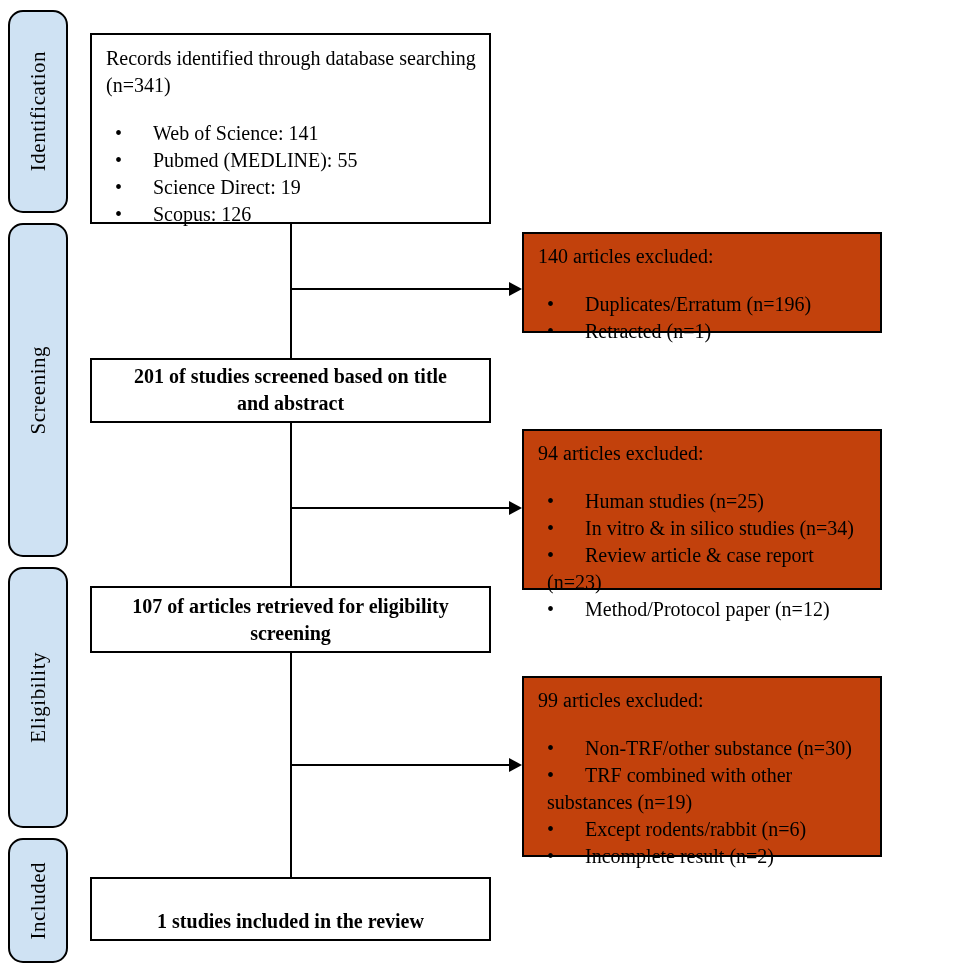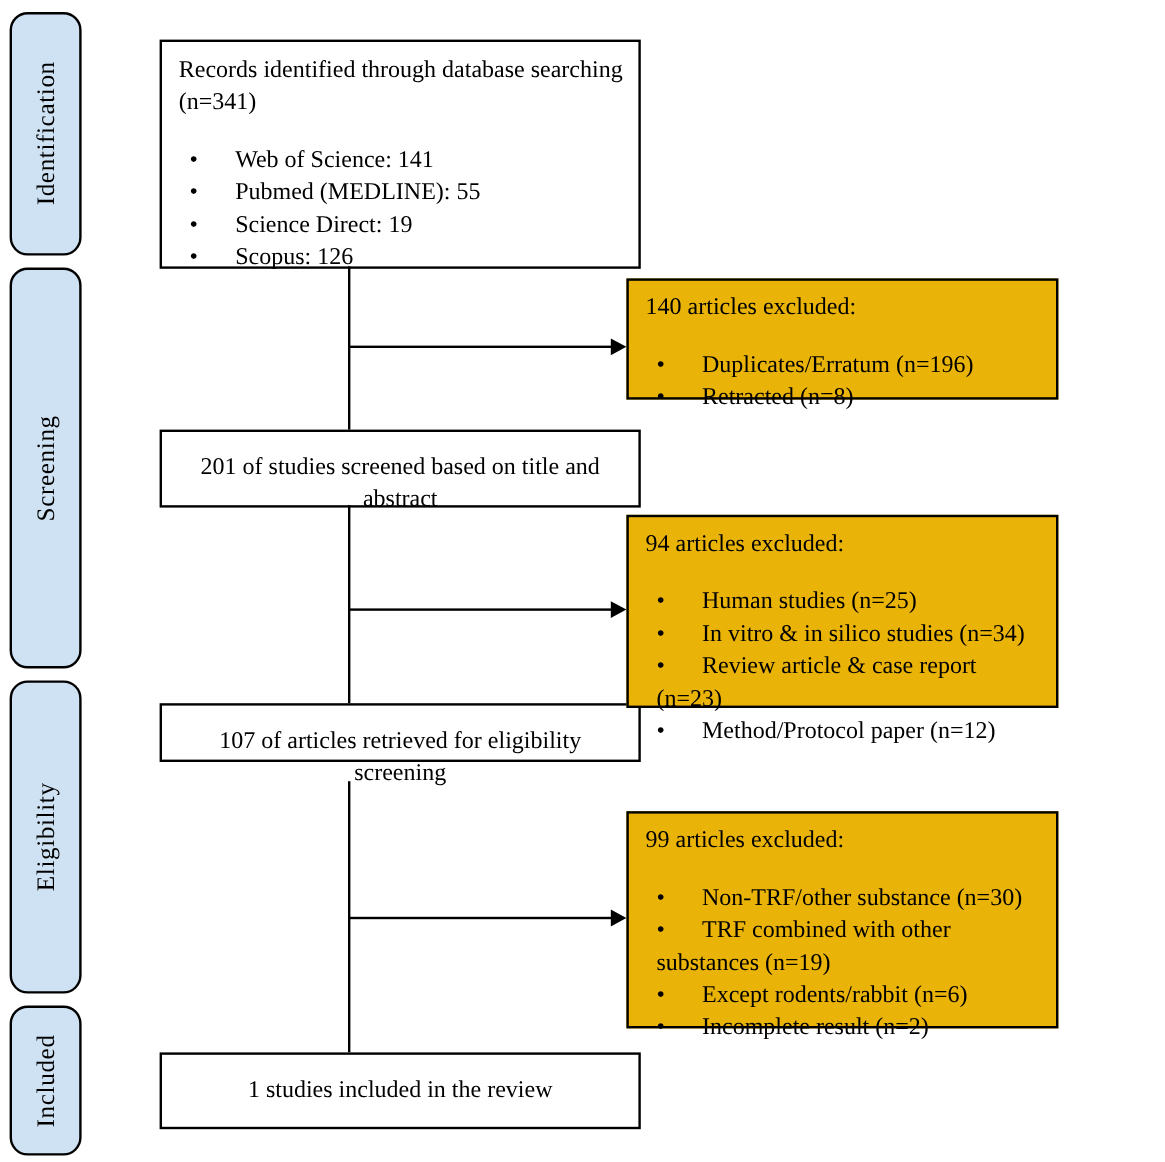--- a/index.html
+++ b/index.html
@@ -41,41 +41,41 @@
   #stage-included       { top: 838px; height: 125px; }
 
   
   .flowbox {
     position: absolute;
     left: 90px;
     width: 401px;
     box-sizing: border-box;
     background: #ffffff;
     border: 2.5px solid #000000;
-    margin-left: 43px;
   }
   #box-records  { top: 33px;  height: 191px; padding: 10px 14px; }
   #box-screened { top: 358px; height: 65px; }
-  #box-eligible { top: 586px; height: 49px; }
+  #box-eligible { top: 586px; height: 67px; }
   #box-included { top: 877px; height: 64px; }
   .centered {
     display: flex;
-    align-items: flex-start;
+    align-items: flex-end;
     justify-content: center;
     text-align: center;
-    padding: 16px 28px;
+    padding: 4px 28px;
+    font-weight: bold;
   }
 
   
   .exclbox {
     position: absolute;
     left: 522px;
     width: 360px;
     box-sizing: border-box;
-    background: #eab308;
+    background: #c2410c;
     border: 2.5px solid #000000;
     padding: 9px 14px;
   }
   #excl-1 { top: 232px; height: 101px; }
   #excl-2 { top: 429px; height: 161px; }
   #excl-3 { top: 676px; height: 181px; }
 
   
   ul.bullets {
     margin: 21px 0 0 0;
@@ -164,21 +164,21 @@
   </div>
 
   <div class="flowbox centered" id="box-included">
     <div>1 studies included in the review</div>
   </div>
 
   <div class="exclbox" id="excl-1">
     <div>140 articles excluded:</div>
     <ul class="bullets">
         <li>Duplicates/Erratum (n=196)</li>
-        <li>Retracted (n=8)</li>
+        <li>Retracted (n=1)</li>
       </ul>
   </div>
 
   <div class="exclbox" id="excl-2">
     <div>94 articles excluded:</div>
     <ul class="bullets">
         <li>Human studies (n=25)</li>
         <li>In vitro &amp; in silico studies (n=34)</li>
         <li>Review article &amp; case report (n=23)</li>
         <li>Method/Protocol paper (n=12)</li>

